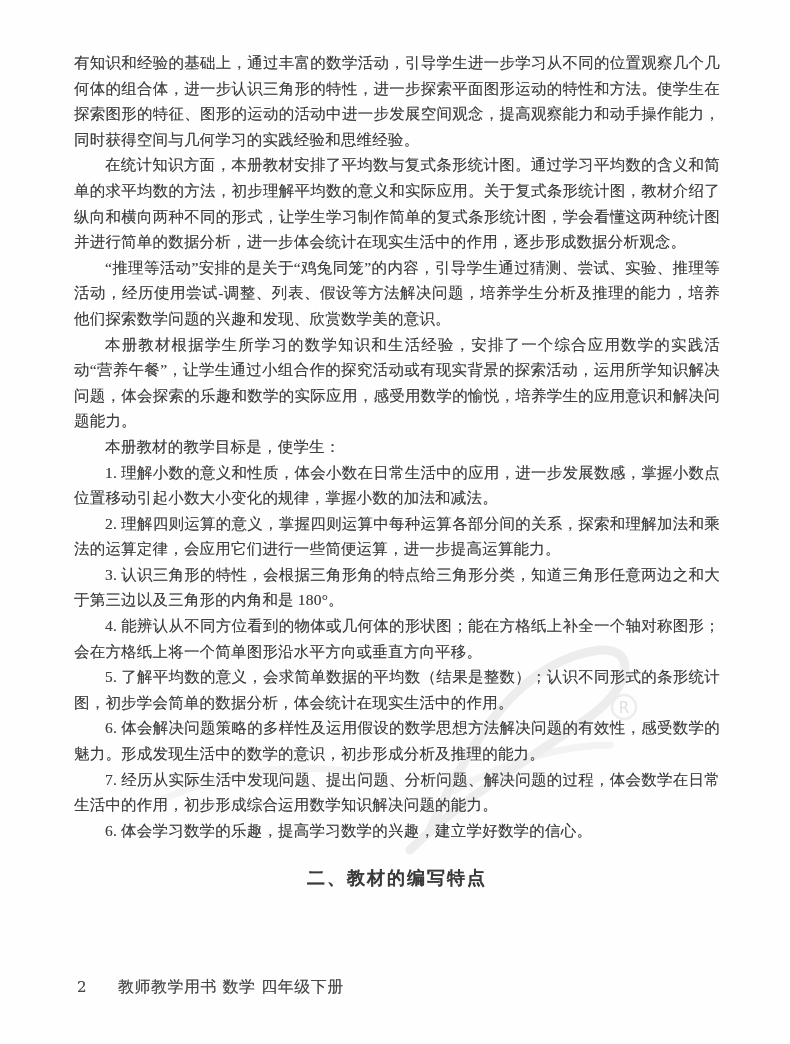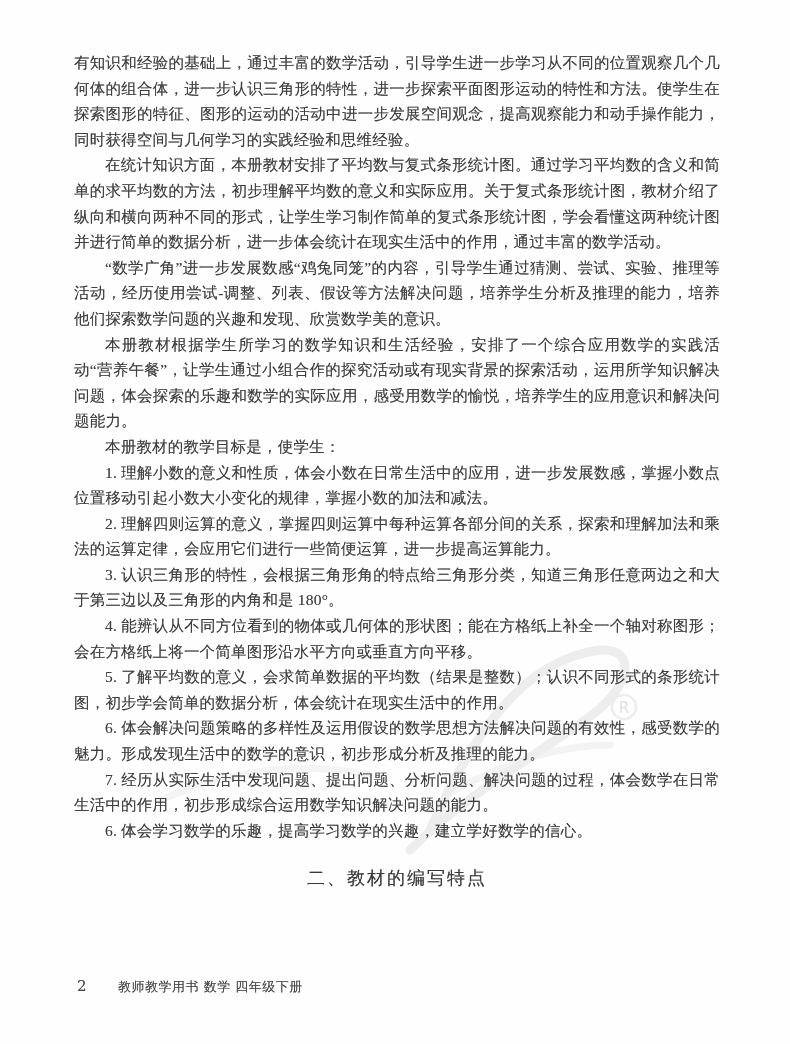--- a/index.html
+++ b/index.html
@@ -33,42 +33,42 @@
     padding: 0;
     font-family: Liberation Serif, serif;
   }
   .body-text p.indent {
     text-indent: 2em;
   }
   .section-heading {
     margin: 22px 0 0 0;
     text-align: center;
     font-size: 18px;
-    font-weight: normal;
+    font-weight: bold;
     letter-spacing: 2px;
     color: #3a3a3a;
   }
   .closing {
     margin-top: 34px !important;
   }
   .footer {
     position: absolute;
     left: 77px;
     top: 977px;
     font-size: 14px;
     color: #474747;
     letter-spacing: 0.5px;
     text-shadow: 0 0 0.6px rgba(70,70,70,0.5);
   }
   .footer .page-num {
     font-size: 15px;
     margin-right: 26px;
   }
   .footer .book-title {
-    font-size: 13px;
+    font-size: 16px;
   }
   .watermark {
     position: absolute;
     left: 0;
     top: 0;
     width: 790px;
     height: 1044px;
     pointer-events: none;
     z-index: 0;
   }
@@ -84,22 +84,22 @@
       <path d="M 430 830 C 470 740, 520 660, 600 650 C 640 648, 630 690, 585 720 C 520 765, 460 800, 410 850" stroke-width="9"></path>
       <path d="M 455 790 C 510 760, 560 745, 610 745" stroke-width="7" opacity="0.7"></path>
       <path d="M 160 800 C 230 770, 300 760, 370 775" stroke-width="7" opacity="0.55"></path>
       <circle cx="624" cy="707" r="12" stroke-width="2.5"></circle>
     </g>
     <text x="624" y="713" font-size="15" fill="#e0e0e0" text-anchor="middle" font-family="'DejaVu Sans', sans-serif">R</text>
   </svg>
 
   <div class="body-text">
     <p>有知识和经验的基础上，通过丰富的数学活动，引导学生进一步学习从不同的位置观察几个几何体的组合体，进一步认识三角形的特性，进一步探索平面图形运动的特性和方法。使学生在探索图形的特征、图形的运动的活动中进一步发展空间观念，提高观察能力和动手操作能力，同时获得空间与几何学习的实践经验和思维经验。</p>
-    <p class="indent">在统计知识方面，本册教材安排了平均数与复式条形统计图。通过学习平均数的含义和简单的求平均数的方法，初步理解平均数的意义和实际应用。关于复式条形统计图，教材介绍了纵向和横向两种不同的形式，让学生学习制作简单的复式条形统计图，学会看懂这两种统计图并进行简单的数据分析，进一步体会统计在现实生活中的作用，通过丰富的数学活动。</p>
-    <p class="indent">“数学广角”进一步发展数感“鸡兔同笼”的内容，引导学生通过猜测、尝试、实验、推理等活动，经历使用尝试-调整、列表、假设等方法解决问题，培养学生分析及推理的能力，培养他们探索数学问题的兴趣和发现、欣赏数学美的意识。</p>
+    <p class="indent">在统计知识方面，本册教材安排了平均数与复式条形统计图。通过学习平均数的含义和简单的求平均数的方法，初步理解平均数的意义和实际应用。关于复式条形统计图，教材介绍了纵向和横向两种不同的形式，让学生学习制作简单的复式条形统计图，学会看懂这两种统计图并进行简单的数据分析，进一步体会统计在现实生活中的作用，逐步形成数据分析观念。</p>
+    <p class="indent">“推理等活动”安排的是关于“鸡兔同笼”的内容，引导学生通过猜测、尝试、实验、推理等活动，经历使用尝试-调整、列表、假设等方法解决问题，培养学生分析及推理的能力，培养他们探索数学问题的兴趣和发现、欣赏数学美的意识。</p>
     <p class="indent">本册教材根据学生所学习的数学知识和生活经验，安排了一个综合应用数学的实践活动“营养午餐”，让学生通过小组合作的探究活动或有现实背景的探索活动，运用所学知识解决问题，体会探索的乐趣和数学的实际应用，感受用数学的愉悦，培养学生的应用意识和解决问题能力。</p>
     <p class="indent">本册教材的教学目标是，使学生：</p>
     <p class="indent">1. 理解小数的意义和性质，体会小数在日常生活中的应用，进一步发展数感，掌握小数点位置移动引起小数大小变化的规律，掌握小数的加法和减法。</p>
     <p class="indent">2. 理解四则运算的意义，掌握四则运算中每种运算各部分间的关系，探索和理解加法和乘法的运算定律，会应用它们进行一些简便运算，进一步提高运算能力。</p>
     <p class="indent">3. 认识三角形的特性，会根据三角形角的特点给三角形分类，知道三角形任意两边之和大于第三边以及三角形的内角和是 180°。</p>
     <p class="indent">4. 能辨认从不同方位看到的物体或几何体的形状图；能在方格纸上补全一个轴对称图形；会在方格纸上将一个简单图形沿水平方向或垂直方向平移。</p>
     <p class="indent">5. 了解平均数的意义，会求简单数据的平均数（结果是整数）；认识不同形式的条形统计图，初步学会简单的数据分析，体会统计在现实生活中的作用。</p>
     <p class="indent">6. 体会解决问题策略的多样性及运用假设的数学思想方法解决问题的有效性，感受数学的魅力。形成发现生活中的数学的意识，初步形成分析及推理的能力。</p>
     <p class="indent">7. 经历从实际生活中发现问题、提出问题、分析问题、解决问题的过程，体会数学在日常生活中的作用，初步形成综合运用数学知识解决问题的能力。</p>
     <p class="indent">6. 体会学习数学的乐趣，提高学习数学的兴趣，建立学好数学的信心。</p>

